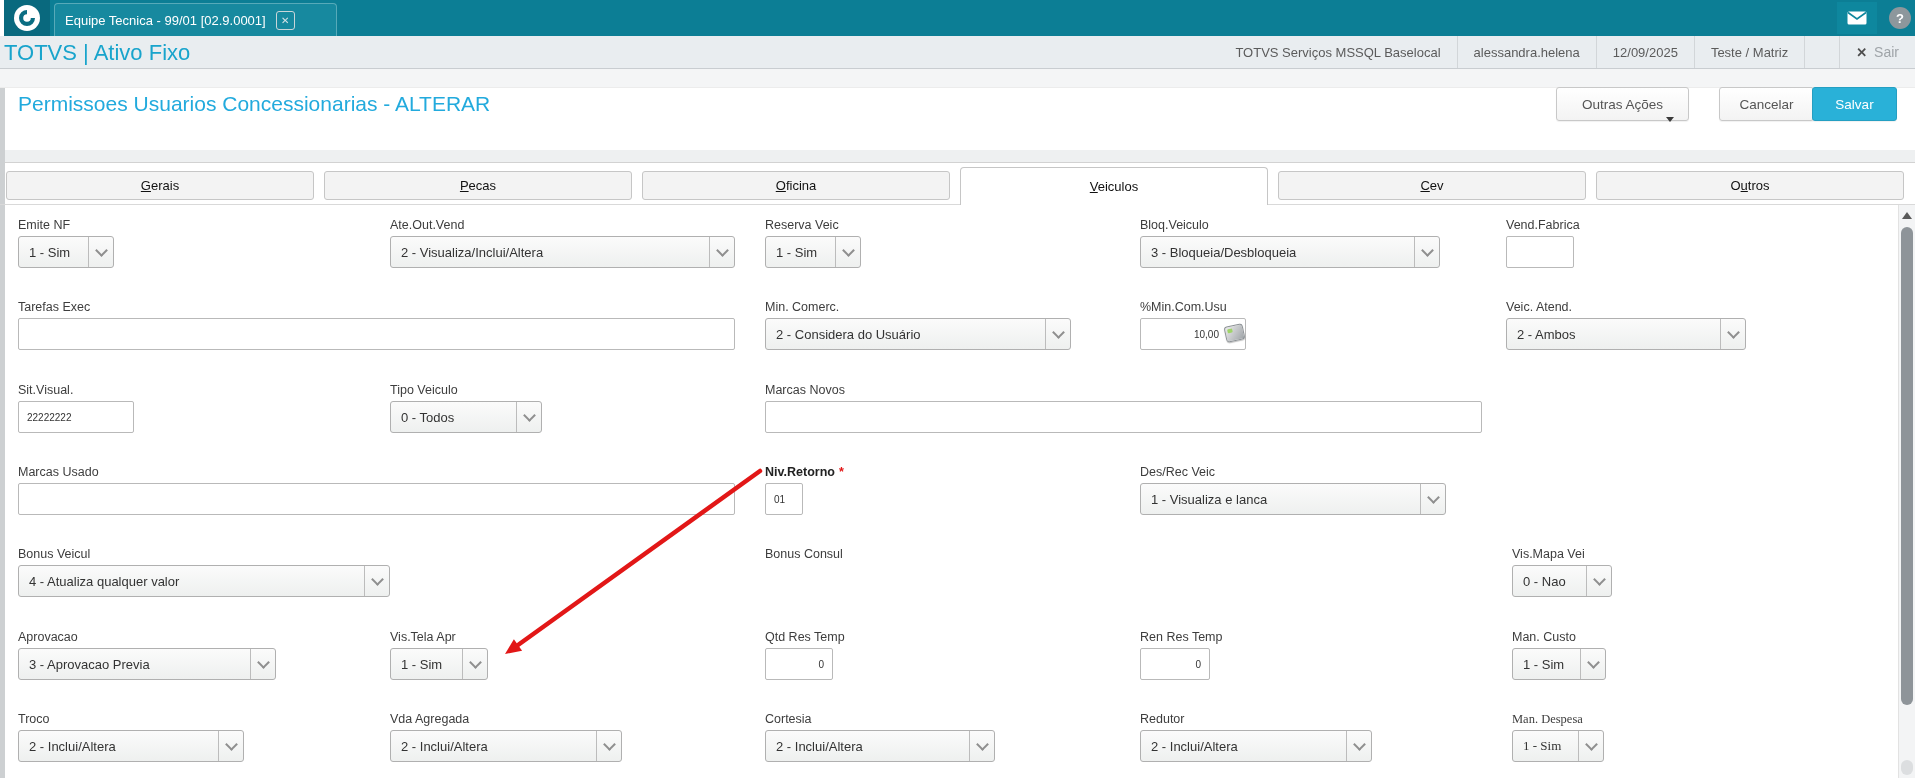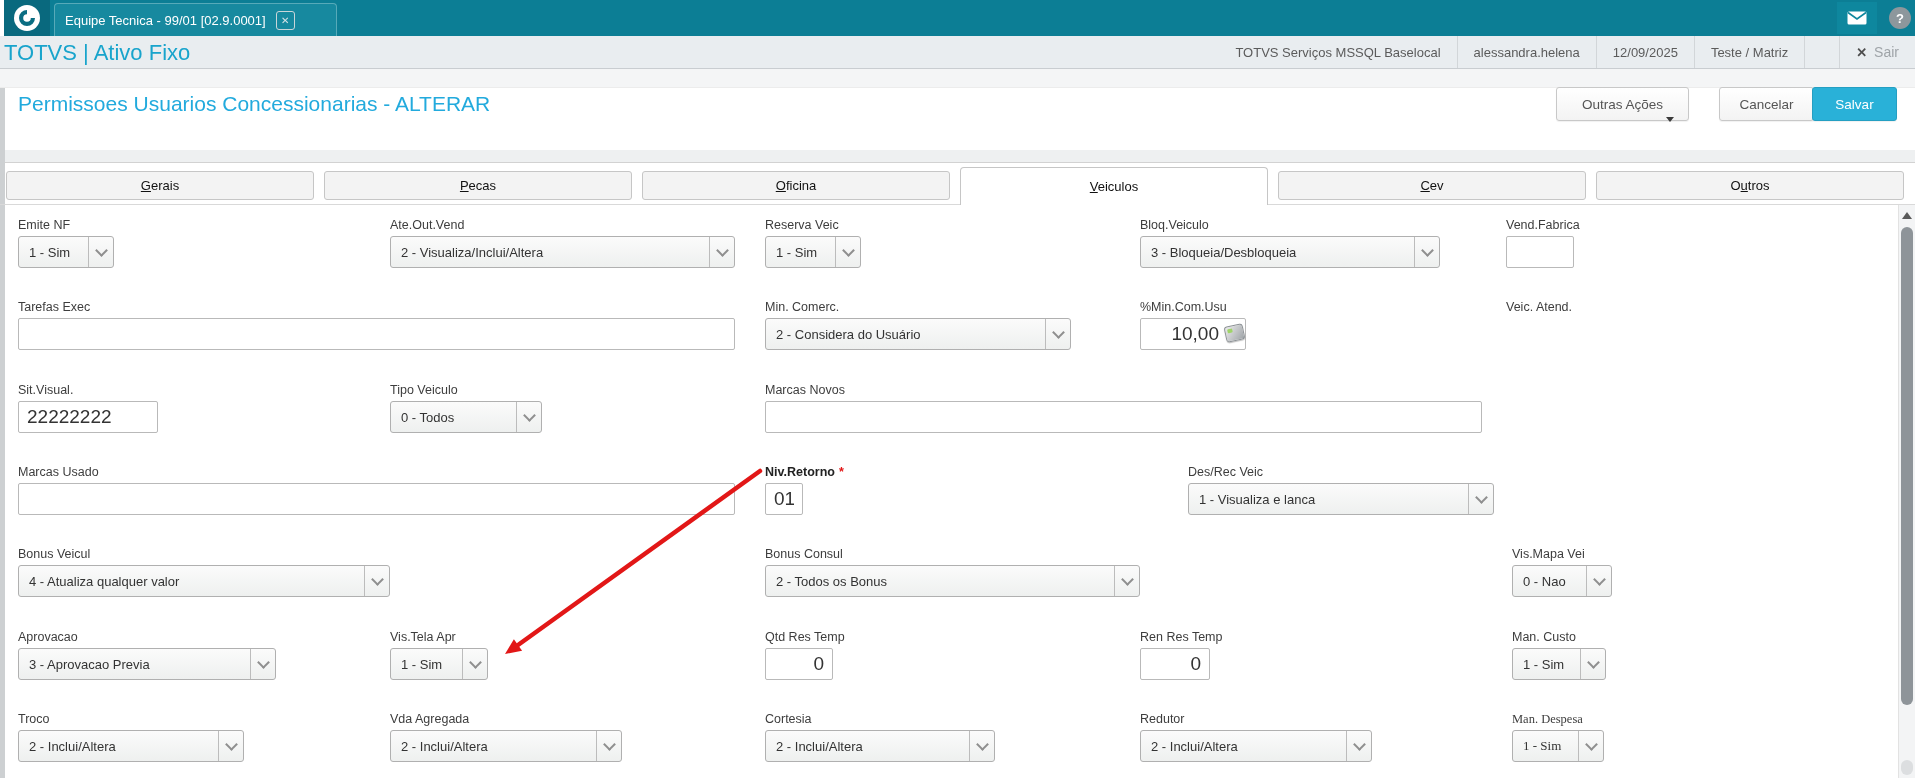--- a/index.html
+++ b/index.html
@@ -53,21 +53,21 @@
     box-sizing:border-box;cursor:pointer;z-index:2;}
   .tab.active{top:167px;height:38px;background:#ffffff;border-bottom:none;border-radius:4px 4px 0 0;z-index:3;}
   .tab .u{text-decoration:underline;}
   .formline{position:absolute;left:0;top:204px;width:100%;height:1px;background:#d9d9d9;z-index:1;}
   
   .fld{position:absolute;}
   .lbl{font-size:12.5px;color:#3d3d3d;height:15px;margin-bottom:3px;white-space:nowrap;}
   .lbl b{font-weight:bold;color:#222;}
   .req{color:#e21717;margin-left:4px;font-weight:bold;}
   .txt{height:32px;border:1px solid #b9b9b9;border-radius:2px;font-family:"Liberation Sans",sans-serif;
-    font-size:19px;padding:0 8px;color:#333;box-sizing:border-box;background:#fff;display:block;}
+    font-size:10px;padding:0 8px;color:#333;box-sizing:border-box;background:#fff;display:block;}
   .txt.num{text-align:right;}
   .txt.numpad{text-align:right;padding-right:26px;}
   .select{height:32px;border:1px solid #b0b0b0;border-radius:3px;background:linear-gradient(#fbfbfb,#eef0ef);
     display:flex;align-items:center;box-sizing:border-box;cursor:pointer;}
   .sv{flex:1;padding:0 10px;font-size:13px;color:#333;white-space:nowrap;overflow:hidden;}
   .sb{width:24px;align-self:stretch;border-left:1px solid #bcbcbc;display:flex;align-items:center;justify-content:center;flex:none;}
   .chev{width:7px;height:7px;border-right:2px solid #8f8f8f;border-bottom:2px solid #8f8f8f;transform:rotate(45deg);margin-top:-3px;}
   .calc{position:absolute;left:85px;top:25px;width:17px;height:14px;
     background:linear-gradient(135deg,#ececec,#9fa4a8);border:1px solid #8b9094;border-radius:3px;
     transform:rotate(-12deg);box-shadow:0 1px 1px rgba(0,0,0,.25);}
@@ -205,25 +205,31 @@
       </span>
   </div>
 </div>
 <div class="fld" style="left:1140px;top:300px;">
   <div class="lbl">%Min.Com.Usu</div>
   <input class="txt numpad" style="width: 106px;" value="10,00">
   <span class="calc"></span>
 </div>
 <div class="fld" style="left:1506px;top:300px;">
   <div class="lbl">Veic. Atend.</div>
+  <div class="select" style="width:240px;">
+    <span class="sv">2 - Ambos</span>
+    <span class="sb">
+        <i class="chev"></i>
+      </span>
+  </div>
 </div>
 
 <div class="fld" style="left:18px;top:383px;">
   <div class="lbl">Sit.Visual.</div>
-  <input class="txt" style="width: 140px;" value="22222222">
+  <input class="txt" style="width: 116px;" value="22222222">
 </div>
 <div class="fld" style="left:390px;top:383px;">
   <div class="lbl">Tipo Veiculo</div>
   <div class="select" style="width:152px;gap:36px;">
     <span class="sv">0 - Todos</span>
     <span class="sb">
         <i class="chev"></i>
       </span>
   </div>
 </div>
@@ -233,47 +239,41 @@
 </div>
 
 <div class="fld" style="left:18px;top:465px;">
   <div class="lbl">Marcas Usado</div>
   <input class="txt" style="width: 717px;" value="">
 </div>
 <div class="fld" style="left:765px;top:465px;">
   <div class="lbl"><b>Niv.Retorno</b><span class="req">*</span></div>
   <input class="txt" style="width: 38px;" value="01">
 </div>
-<div class="fld" style="left:1140px;top:465px;margin-left:48px;">
+<div class="fld" style="left:1140px;top:465px;">
   <div class="lbl">Des/Rec Veic</div>
   <div class="select" style="width:306px;">
     <span class="sv">1 - Visualiza e lanca</span>
     <span class="sb">
         <i class="chev"></i>
       </span>
   </div>
 </div>
 
 <div class="fld" style="left:18px;top:547px;">
   <div class="lbl">Bonus Veicul</div>
   <div class="select" style="width:372px;">
     <span class="sv">4 - Atualiza qualquer valor</span>
     <span class="sb">
         <i class="chev"></i>
       </span>
   </div>
 </div>
 <div class="fld" style="left:765px;top:547px;">
   <div class="lbl">Bonus Consul</div>
-  <div class="select" style="width:375px;">
-    <span class="sv">2 - Todos os Bonus</span>
-    <span class="sb">
-        <i class="chev"></i>
-      </span>
-  </div>
 </div>
 <div class="fld" style="left:1512px;top:547px;">
   <div class="lbl">Vis.Mapa Vei</div>
   <div class="select" style="width:100px;">
     <span class="sv">0 - Nao</span>
     <span class="sb">
         <i class="chev"></i>
       </span>
   </div>
 </div>

